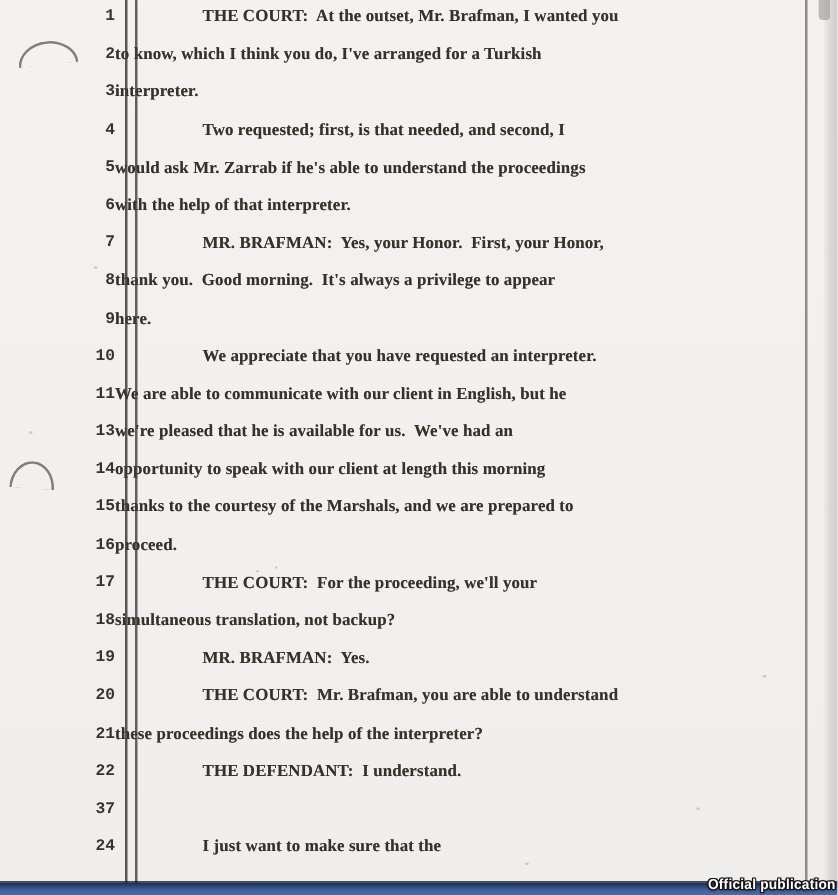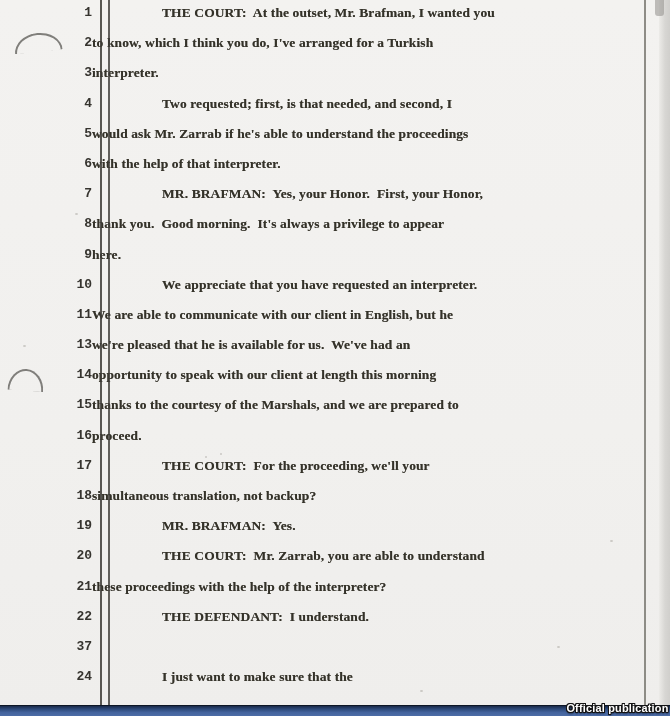--- a/index.html
+++ b/index.html
@@ -201,25 +201,25 @@
       <div class="line">
         <div class="num">18</div>
         <div class="txt">simultaneous translation, not backup?</div>
       </div>
       <div class="line">
         <div class="num">19</div>
         <div class="txt indent">MR. BRAFMAN:  Yes.</div>
       </div>
       <div class="line">
         <div class="num">20</div>
-        <div class="txt indent">THE COURT:  Mr. Zarrab, you are able to understand</div>
+        <div class="txt indent">THE COURT:  Mr. Brafman, you are able to understand</div>
       </div>
       <div class="line">
         <div class="num">21</div>
-        <div class="txt">these proceedings with the help of the interpreter?</div>
+        <div class="txt">these proceedings does the help of the interpreter?</div>
       </div>
       <div class="line">
         <div class="num">22</div>
         <div class="txt indent">THE DEFENDANT:  I understand.</div>
       </div>
       <div class="line">
         <div class="num">37</div>
       </div>
       <div class="line">
         <div class="num">24</div>

